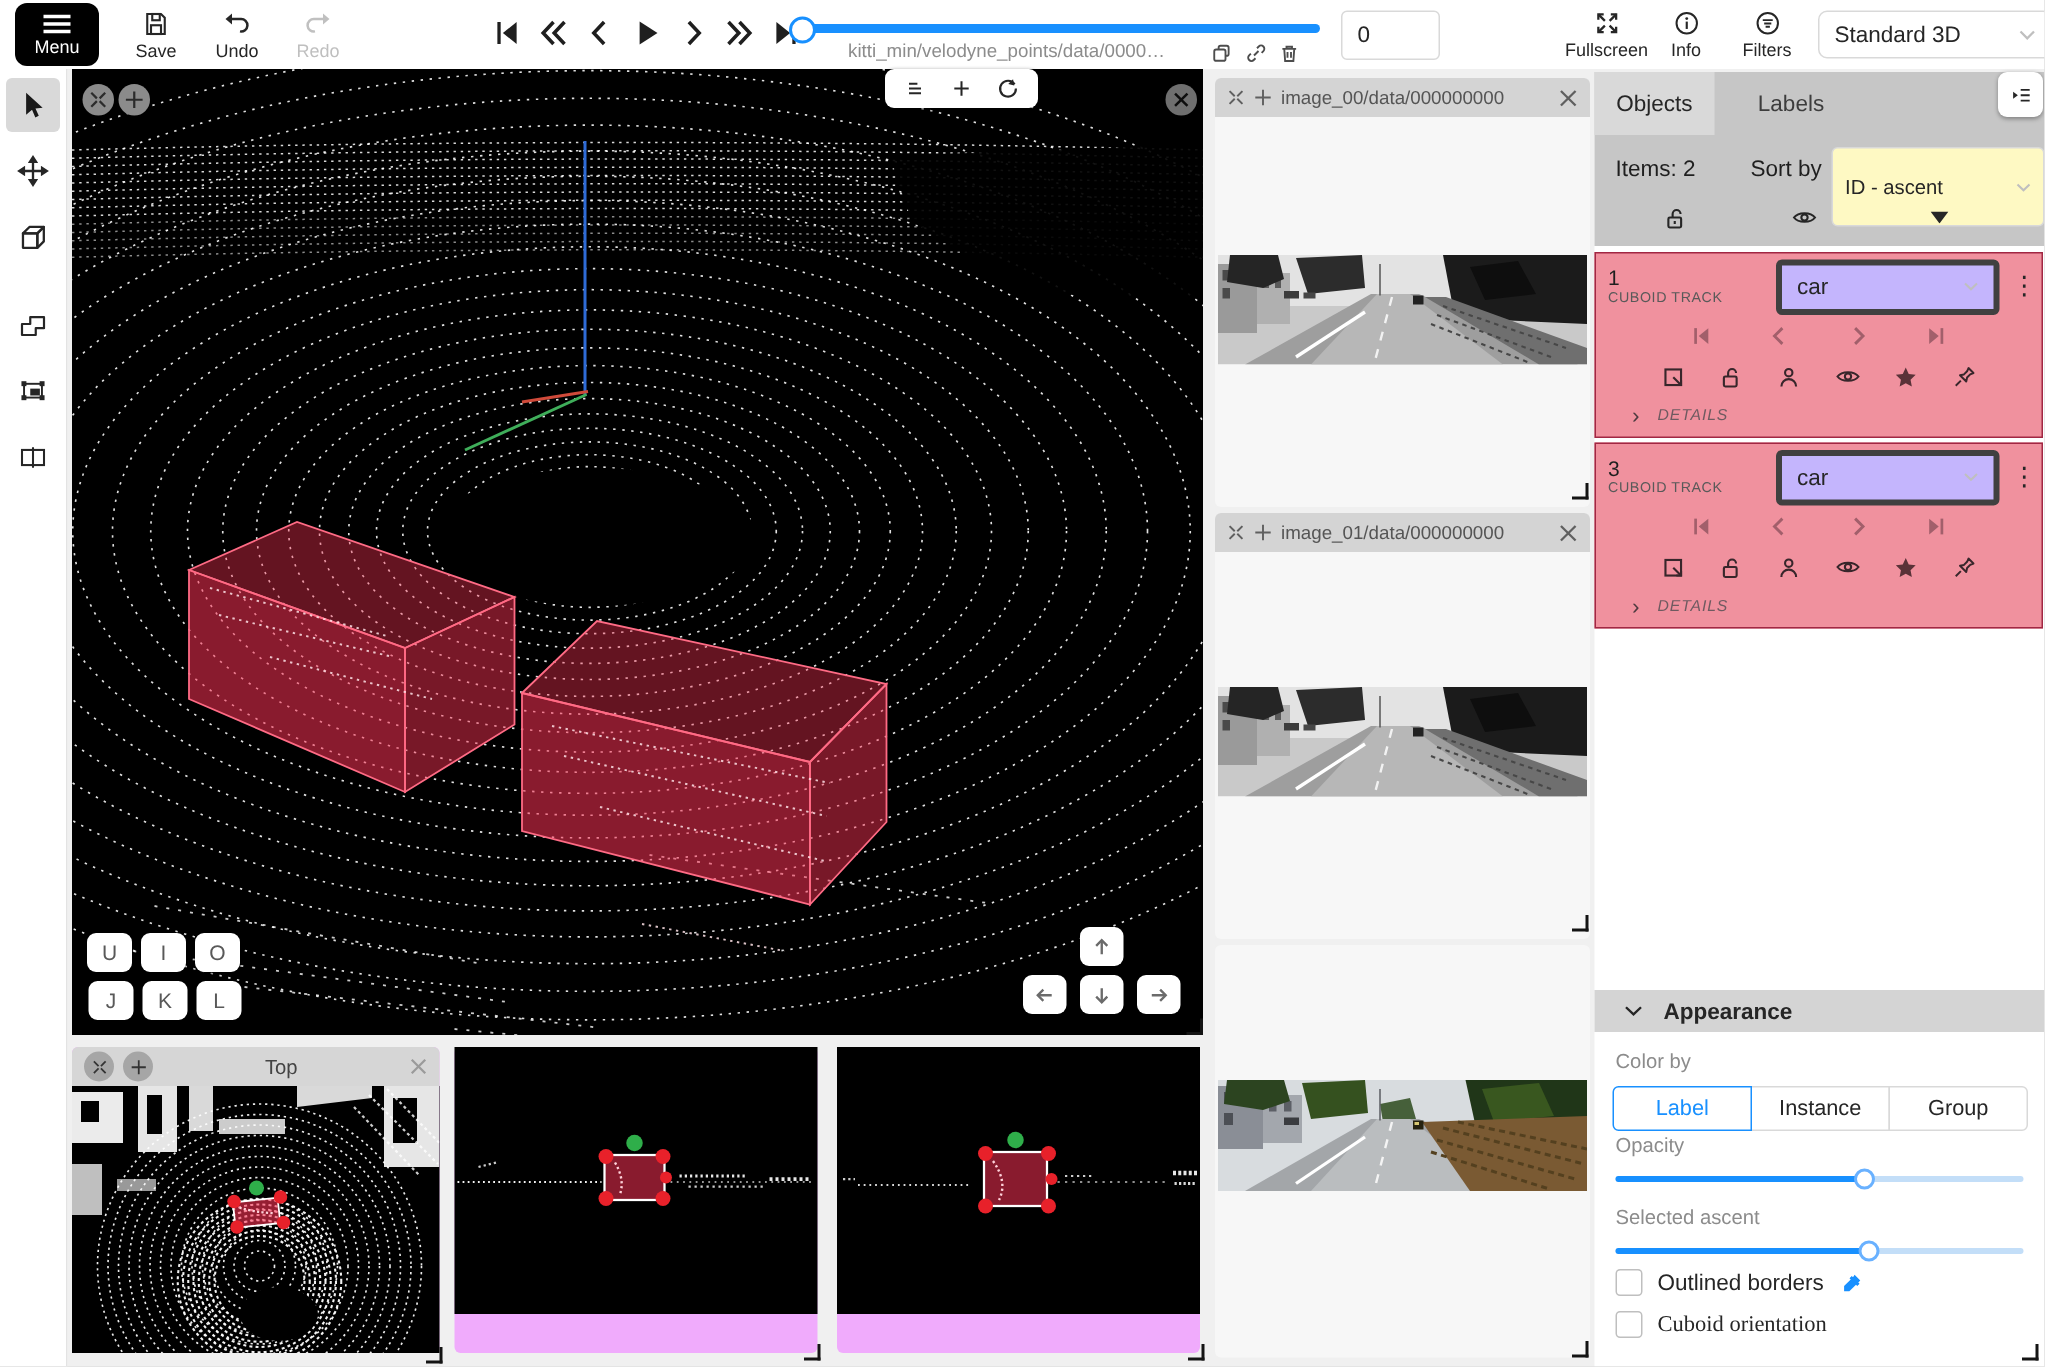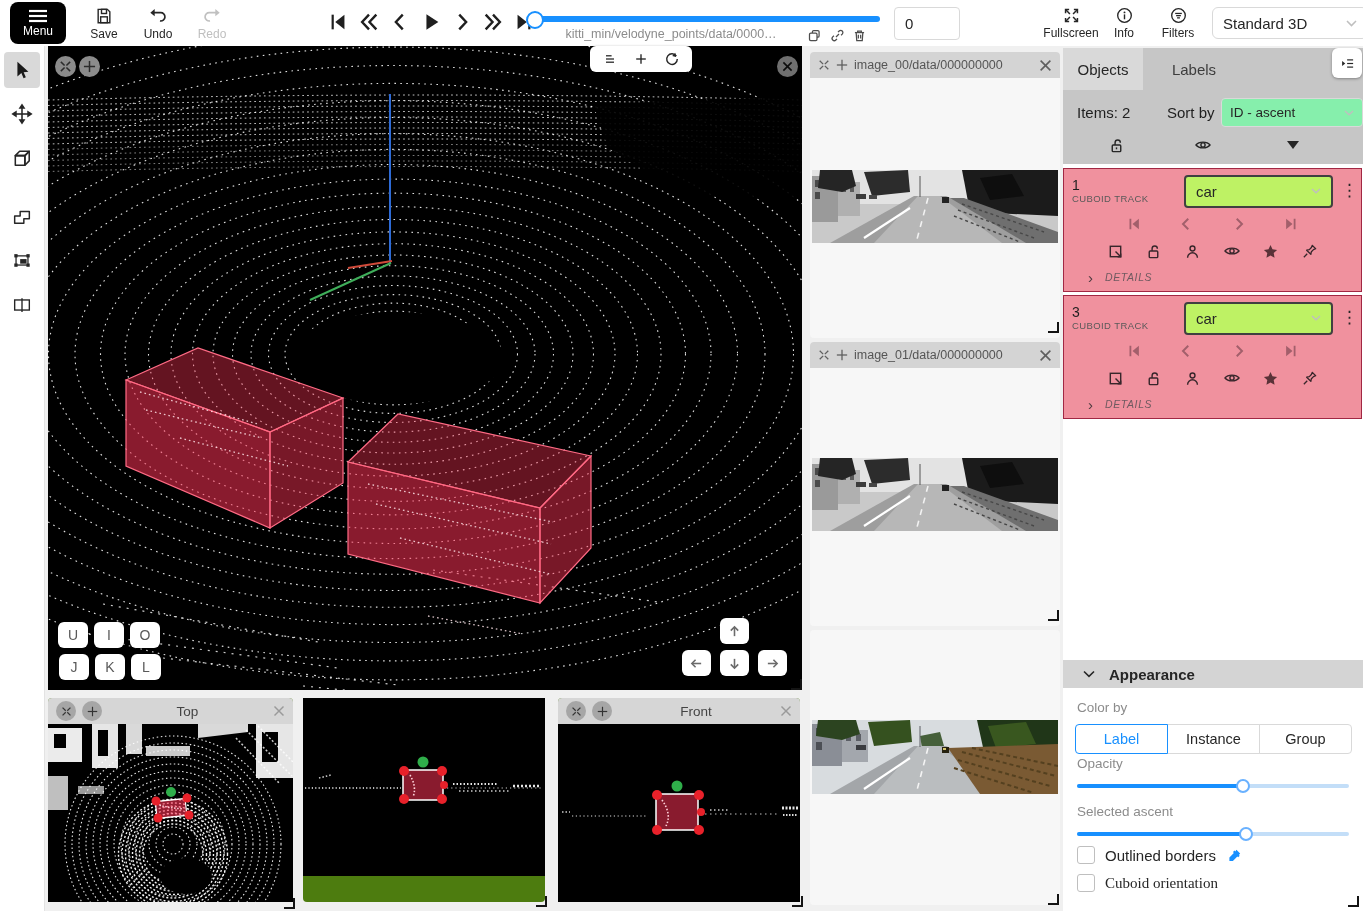--- a/index.html
+++ b/index.html
@@ -29,48 +29,48 @@
   
   #canvas3d{left:48px;top:46px;width:754px;height:644px;background:#000;}
   .cam-btn{position:absolute;width:21px;height:21px;border-radius:50%;background:#8b8b8b;display:flex;align-items:center;justify-content:center;cursor:pointer;}
   #c3d-tools{position:absolute;left:542px;top:0;width:94px;height:26px;background:#fff;border-radius:6px;box-shadow:0 1px 3px rgba(0,0,0,.45);display:flex;align-items:center;justify-content:space-around;padding:0 4px;}
   #c3d-close{position:absolute;left:729px;top:10px;width:21px;height:21px;border-radius:50%;background:#6f6f6f;display:flex;align-items:center;justify-content:center;cursor:pointer;}
   .kbd{position:absolute;width:30px;height:26px;background:#fff;border-radius:6px;color:#595959;display:flex;align-items:center;justify-content:center;font-size:14px;box-shadow:0 1px 2px rgba(0,0,0,.5);cursor:pointer;}
   .navbtn{position:absolute;width:29px;height:26px;background:#fff;border-radius:6px;color:#6b6b6b;display:flex;align-items:center;justify-content:center;font-size:15px;box-shadow:0 1px 2px rgba(0,0,0,.5);cursor:pointer;}
   .corner{position:absolute;width:9px;height:9px;border-right:2px solid #141414;border-bottom:2px solid #141414;}
 
   
-  .ortho{position:absolute;top:698px;height:204px;background:#4d7c0f;border-radius:4px;}
+  .ortho{position:absolute;top:698px;height:204px;background:#f0abfc;border-radius:4px;}
   .o-hdr{height:26px;background:#d6d6d6;border-radius:4px 4px 0 0;display:flex;align-items:center;padding:0 8px;gap:6px;}
   .o-title{flex:1;text-align:center;font-size:13.5px;color:#444;}
   .circ-ic{width:20px;height:20px;border-radius:50%;background:#a6a6a6;display:flex;align-items:center;justify-content:center;cursor:pointer;}
   .o-body{height:178px;background:#000;overflow:hidden;}
 
   
   .imgpanel{position:absolute;left:810px;width:250px;background:#f7f7f7;border-radius:4px;}
   .ip-hdr{height:26px;background:#d4d4d4;border-radius:4px 4px 0 0;display:flex;align-items:center;padding:0 8px;gap:6px;}
   .ip-title{flex:1;font-size:12.5px;color:#555;white-space:nowrap;}
   .photo{width:246px;margin:0 auto;display:block;}
 
   
   #sidebar{left:1063px;top:48px;width:300px;height:863px;background:#fff;}
   #sb-head{position:absolute;left:0;top:0;width:300px;height:116px;background:#c6c6c6;}
   #tab-objects{position:absolute;left:0;top:0;width:80px;height:42px;background:#d9d9d9;display:flex;align-items:center;justify-content:center;font-size:15px;color:#262626;cursor:pointer;}
   #tab-labels{position:absolute;left:96px;top:0;width:70px;height:42px;display:flex;align-items:center;justify-content:center;font-size:15px;color:#3d3d3d;cursor:pointer;}
   #sb-collapse{position:absolute;left:269px;top:0;width:30px;height:30px;background:#fff;border-radius:6px;box-shadow:0 1px 3px rgba(0,0,0,.35);display:flex;align-items:center;justify-content:center;cursor:pointer;}
   .sb-txt{position:absolute;font-size:15px;color:#1f1f1f;}
-  #sort-select{position:absolute;left:158px;top:50px;width:124px;height:27px;background:#86efac;border:1px solid #d9d9d9;border-radius:4px;display:flex;align-items:center;justify-content:space-between;padding:0 8px;font-size:13.5px;color:#262626;cursor:pointer;}
+  #sort-select{position:absolute;left:158px;top:50px;width:124px;height:27px;background:#fef9c3;border:1px solid #d9d9d9;border-radius:4px;display:flex;align-items:center;justify-content:space-between;padding:12px 8px;font-size:13.5px;color:#262626;cursor:pointer;}
   .hdr-ic{position:absolute;top:84px;width:26px;height:26px;display:flex;align-items:center;justify-content:center;cursor:pointer;}
 
   .obj-card{position:absolute;left:0;width:299px;background:#f0919e;border:1px solid #a12743;box-sizing:border-box;padding:3px 8px 0 8px;cursor:pointer;}
   .oc-r1{display:flex;align-items:center;height:38px;}
   .oc-idblock{width:112px;}
   .oc-id{font-size:14px;color:#1f1f1f;line-height:15px;}
   .oc-type{font-size:9.5px;color:#595959;letter-spacing:.4px;line-height:12px;}
-  .oc-select{flex:1;height:29px;background:#bef264;border:2px solid #404040;border-radius:4px;display:flex;align-items:center;justify-content:space-between;padding:0 10px;font-size:15px;color:#262626;margin-right:8px;cursor:pointer;}
+  .oc-select{flex:1;height:29px;background:#c4b5fd;border:4px solid #404040;border-radius:4px;display:flex;align-items:center;justify-content:space-between;padding:0 10px;font-size:15px;color:#262626;margin-right:8px;cursor:pointer;}
   .oc-more{width:12px;font-size:17px;color:#262626;letter-spacing:0;cursor:pointer;line-height:10px;}
   .oc-nav{height:27px;display:flex;align-items:center;justify-content:space-around;padding:0 36px;}
   .oc-actions{height:28px;display:flex;align-items:center;justify-content:space-around;padding:0 24px;}
   .oc-details{height:24px;display:flex;align-items:center;gap:12px;padding-left:16px;cursor:pointer;}
   .oc-chev{font-size:15px;color:#4d3a3f;}
   .oc-dtxt{font-size:10.5px;color:#6f5a60;letter-spacing:.6px;font-style:italic;}
   .icbtn{display:flex;align-items:center;justify-content:center;cursor:pointer;}
 
   #appearance-hdr{position:absolute;left:0;top:612px;width:300px;height:28px;background:#d4d4d4;display:flex;align-items:center;gap:14px;padding-left:20px;box-sizing:border-box;cursor:pointer;}
   #appearance-hdr span{font-size:15px;font-weight:bold;color:#262626;}
@@ -562,43 +562,20 @@
             <circle cx="101" cy="101" r="5"></circle>
             <circle cx="139" cy="101" r="5"></circle>
             <circle cx="141" cy="87" r="4"></circle>
         </g>
         <circle cx="120" cy="64" r="5.5" fill="#2fae4a"></circle>
       </svg>
     </div>
   </div>
 
   <div class="ortho" style="left:558px;width:242px;">
-    <div class="o-hdr">
-      <span class="circ-ic">
-          <svg width="11" height="11" viewBox="0 0 14 14" stroke="#333" stroke-width="1.5" fill="none">
-            <path d="M2 2 L6 6"></path>
-            <path d="M12 2 L8 6"></path>
-            <path d="M2 12 L6 8"></path>
-            <path d="M12 12 L8 8"></path>
-          </svg>
-        </span>
-      <span class="circ-ic">
-          <svg width="11" height="11" viewBox="0 0 14 14" stroke="#333" stroke-width="1.5" fill="none">
-            <line x1="7" y1="1" x2="7" y2="13"></line>
-            <line x1="1" y1="7" x2="13" y2="7"></line>
-          </svg>
-        </span>
-      <span class="o-title">Front</span>
-      <span class="icbtn">
-          <svg width="12" height="12" viewBox="0 0 12 12" stroke="#9a9a9a" stroke-width="1.5">
-            <line x1="1.5" y1="1.5" x2="10.5" y2="10.5"></line>
-            <line x1="10.5" y1="1.5" x2="1.5" y2="10.5"></line>
-          </svg>
-        </span>
-    </div>
     <div class="o-body">
       <svg width="242" height="178" viewBox="0 0 242 178">
         <g stroke="#fff" fill="none">
           <path d="M14 92 H88" stroke-width="1.2" stroke-dasharray="1.2 2.6" opacity="0.85"></path>
           <path d="M142 90 H222" stroke-width="1.1" stroke-dasharray="1.5 3.5" opacity="0.75"></path>
           <path d="M224 84 h16" stroke-width="3" stroke-dasharray="2 1.5" opacity="0.9"></path>
           <path d="M225 91 h15" stroke-width="2" stroke-dasharray="1.5 1.5" opacity="0.85"></path>
           <path d="M152 86 h18" stroke-width="1.4" stroke-dasharray="1.5 2.5" opacity="0.8"></path>
           <path d="M4 88 h8" stroke-width="1.5" stroke-dasharray="1.5 2" opacity="0.8"></path>
         </g>

